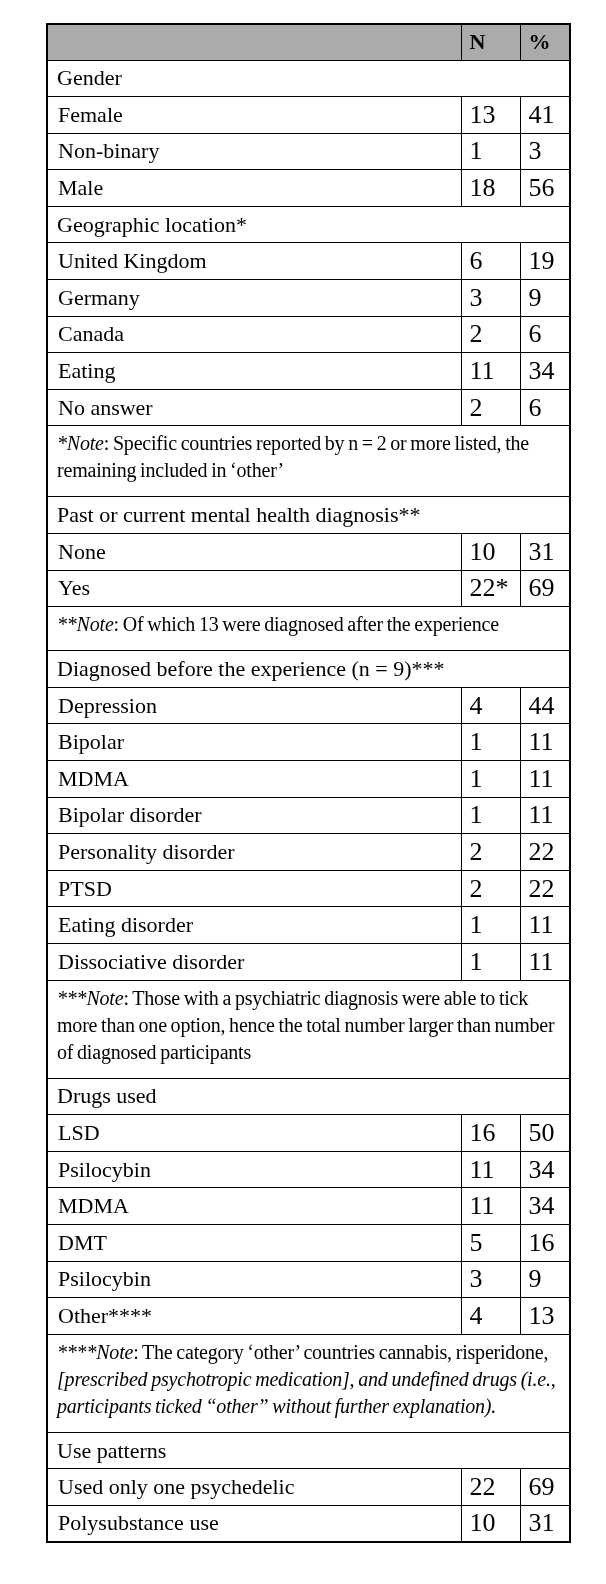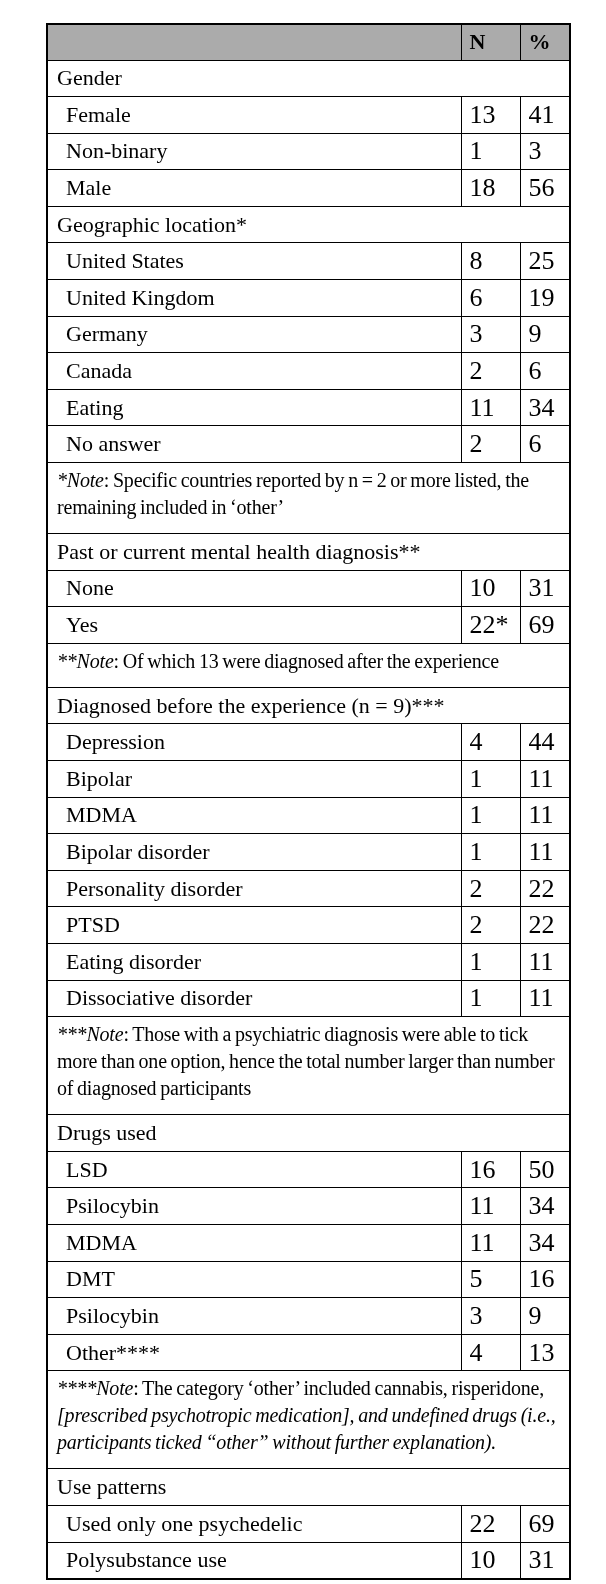--- a/index.html
+++ b/index.html
@@ -30,21 +30,21 @@
   table.demo th {
     background: #ababab;
     font-weight: bold;
     font-size: 22px;
     text-align: left;
     padding: 0 0 0 8px;
     height: 36px;
   }
   tr.line { height: 36.6px; }
   td.sec  { font-size: 22px; padding-left: 9px; }
-  td.lab  { font-size: 22px; padding-left: 18px; }
+  td.lab  { font-size: 22px; padding-left: 10px; }
   td.num  { font-size: 26px; padding-left: 8px; }
   td.note {
     font-size: 20px;
     line-height: 27px;
     padding: 4px 8px 12px 9px;
     letter-spacing: -0.2px;
     word-spacing: -1px;
     vertical-align: top;
   }
   .it { font-style: italic; }
@@ -82,25 +82,20 @@
         </tr>
         <tr class="line">
           <td class="lab">Male</td>
           <td class="num">18</td>
           <td class="num">56</td>
         </tr>
         <tr class="line">
           <td class="sec" colspan="3">Geographic location*</td>
         </tr>
         <tr class="line">
-          <td class="lab">United States</td>
-          <td class="num">8</td>
-          <td class="num">25</td>
-        </tr>
-        <tr class="line">
           <td class="lab">United Kingdom</td>
           <td class="num">6</td>
           <td class="num">19</td>
         </tr>
         <tr class="line">
           <td class="lab">Germany</td>
           <td class="num">3</td>
           <td class="num">9</td>
         </tr>
         <tr class="line">
@@ -210,21 +205,21 @@
           <td class="lab">Psilocybin</td>
           <td class="num">3</td>
           <td class="num">9</td>
         </tr>
         <tr class="line">
           <td class="lab">Other****</td>
           <td class="num">4</td>
           <td class="num">13</td>
         </tr>
         <tr>
-          <td class="note" colspan="3"><span class="it">****Note</span><span>: The category ‘other’ included cannabis, risperi­done, </span><span class="it">[prescribed psychotropic medication], and undefined drugs (i.e., participants ticked “other” without further explanation).</span></td>
+          <td class="note" colspan="3"><span class="it">****Note</span><span>: The category ‘other’ countries cannabis, risperi­done, </span><span class="it">[prescribed psychotropic medication], and undefined drugs (i.e., participants ticked “other” without further explanation).</span></td>
         </tr>
         <tr class="line">
           <td class="sec" colspan="3">Use patterns</td>
         </tr>
         <tr class="line">
           <td class="lab">Used only one psychedelic</td>
           <td class="num">22</td>
           <td class="num">69</td>
         </tr>
         <tr class="line">

